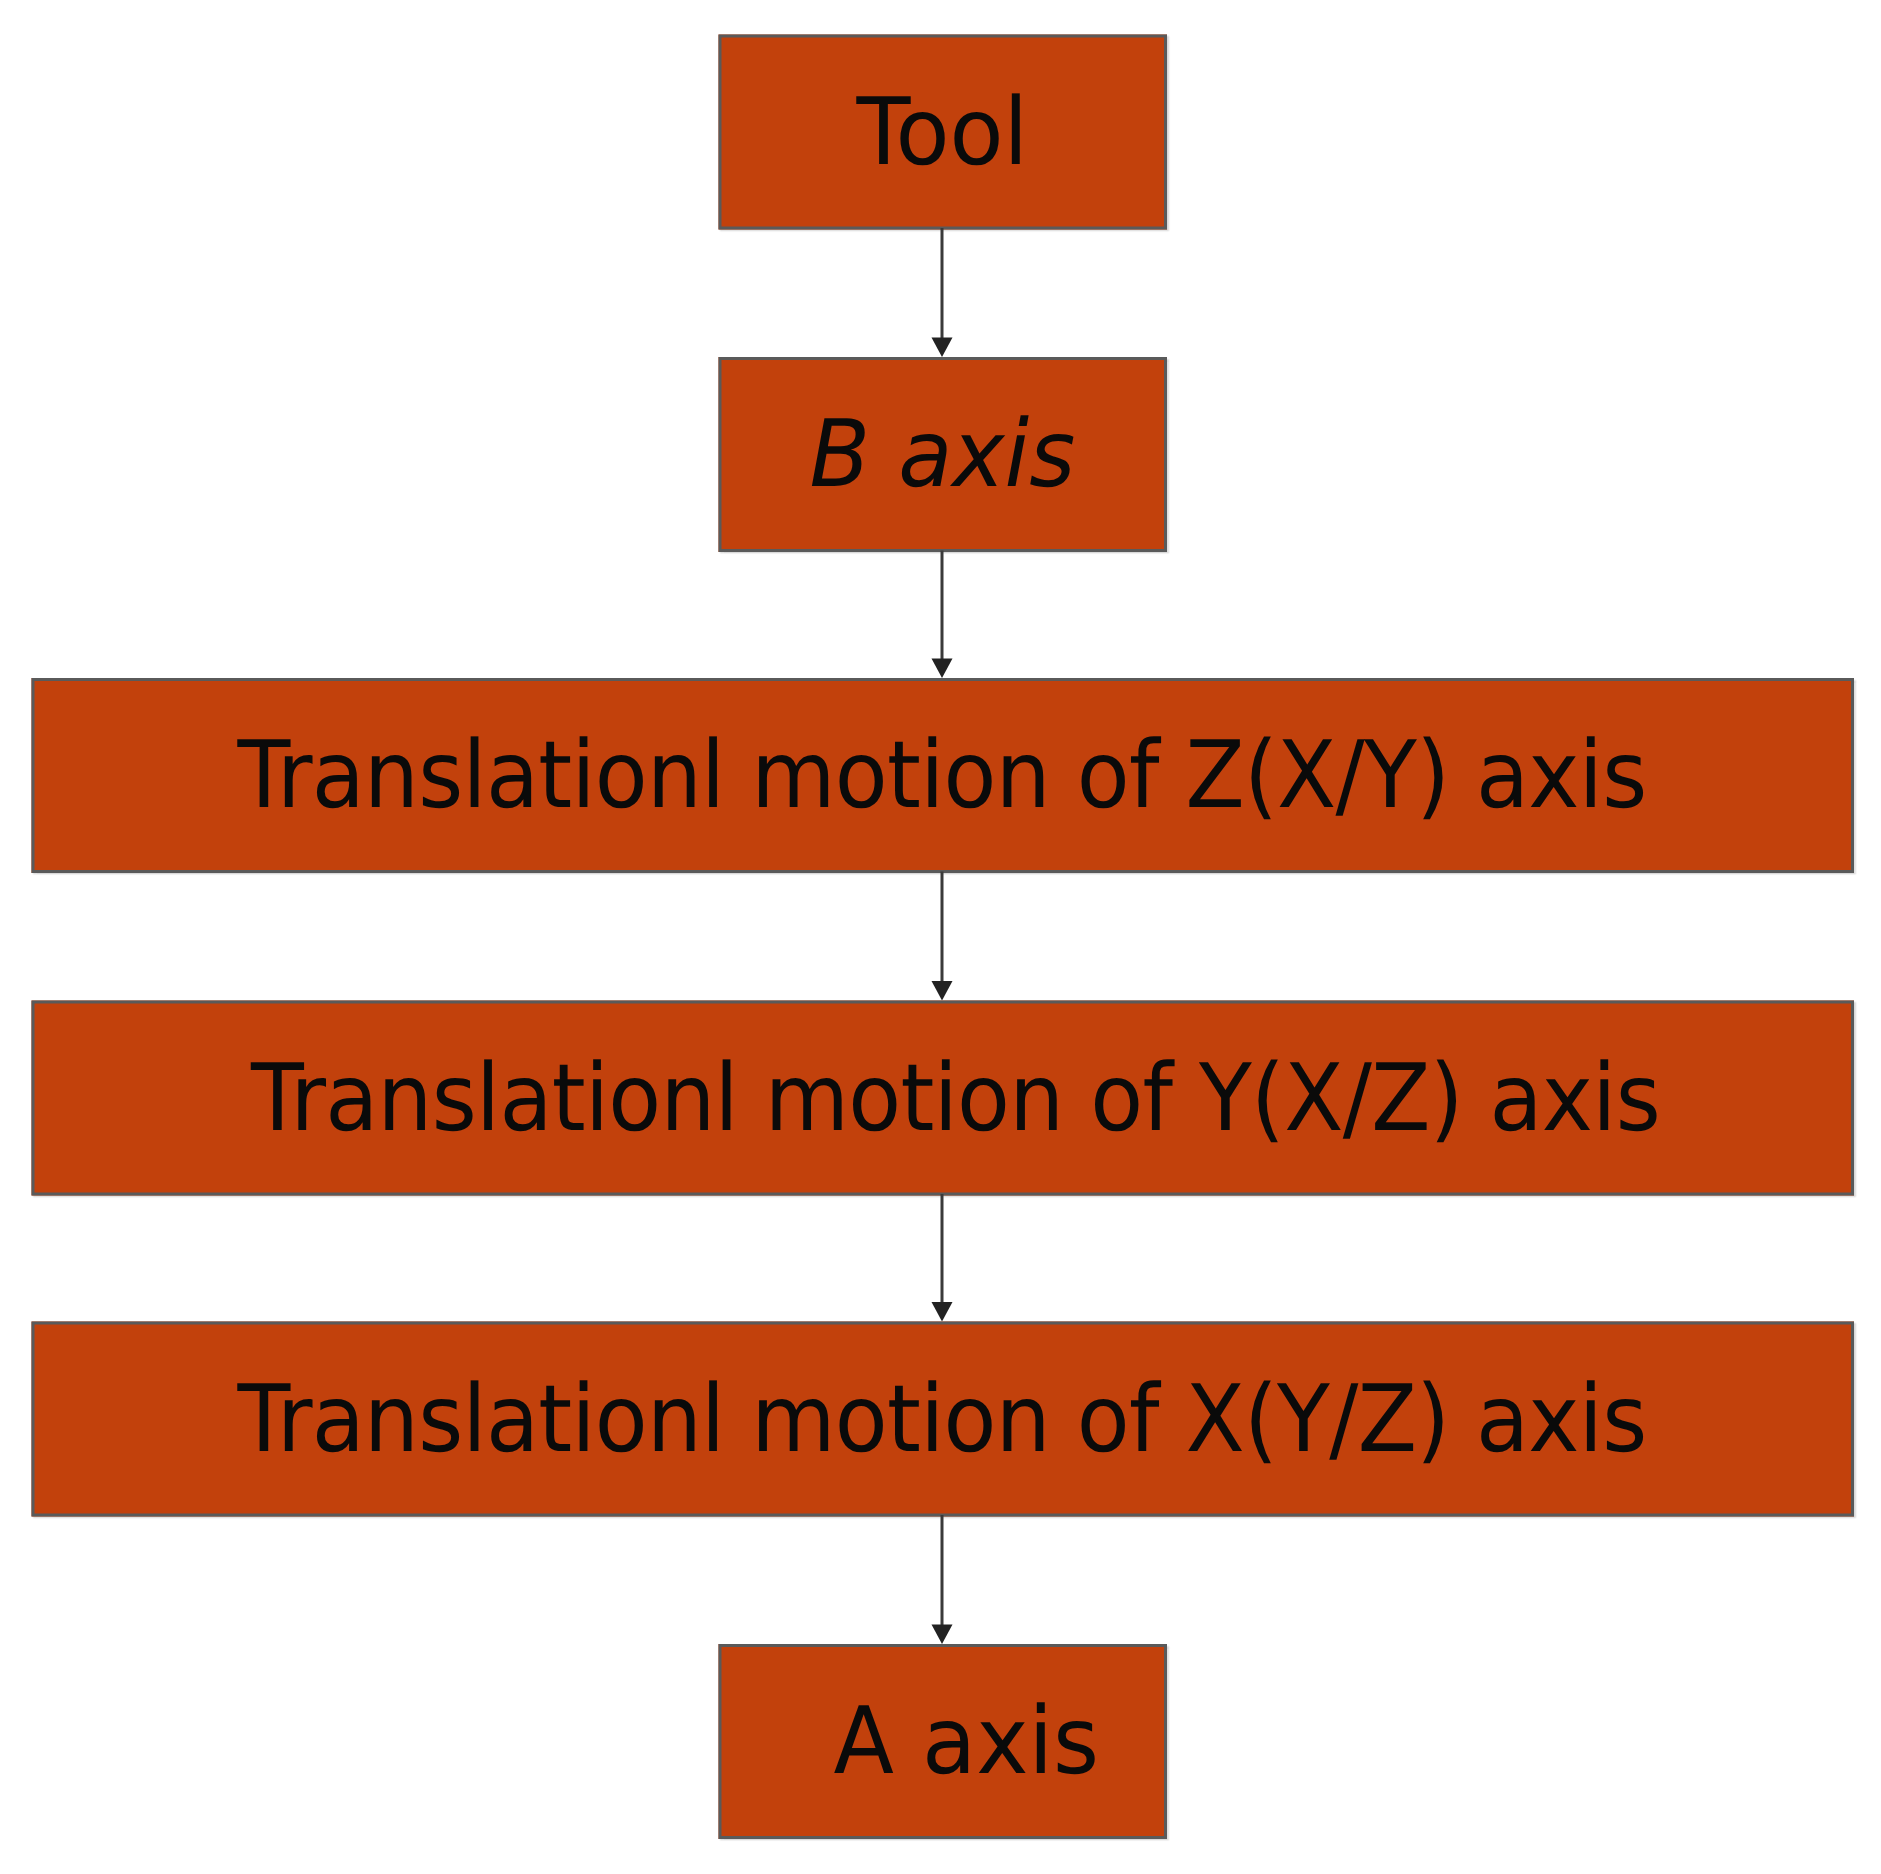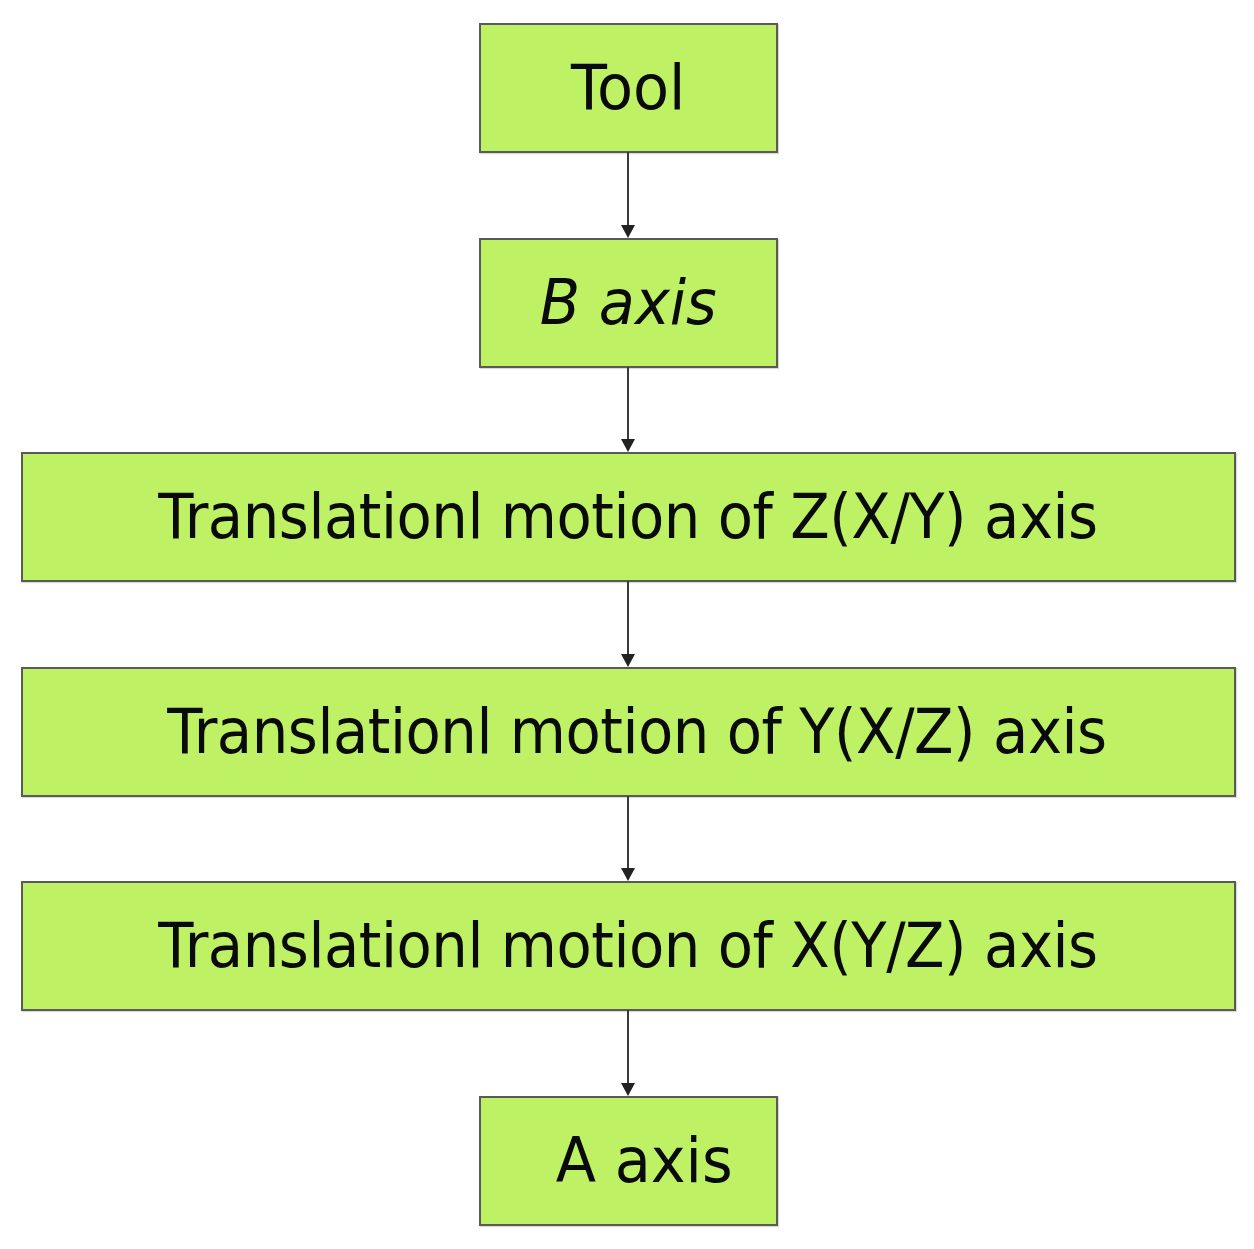--- a/index.html
+++ b/index.html
@@ -11,21 +11,21 @@
       width: 1254px;
       height: 1249px;
       position: relative;
       overflow: hidden;
       font-family: "DejaVu Sans", "Liberation Sans", sans-serif;
     }
     .node {
       position: absolute;
       box-sizing: border-box;
       border: 2px solid #5a5a5a;
-      background: #bef264;
+      background: #c2410c;
       display: flex;
       align-items: center;
       justify-content: center;
       color: #0a0a0a;
       box-shadow: 1px 1px 1px rgba(0,0,0,0.15);
     }
     .node .label {
       display: inline-block;
       white-space: nowrap;
       font-size: 62px;

